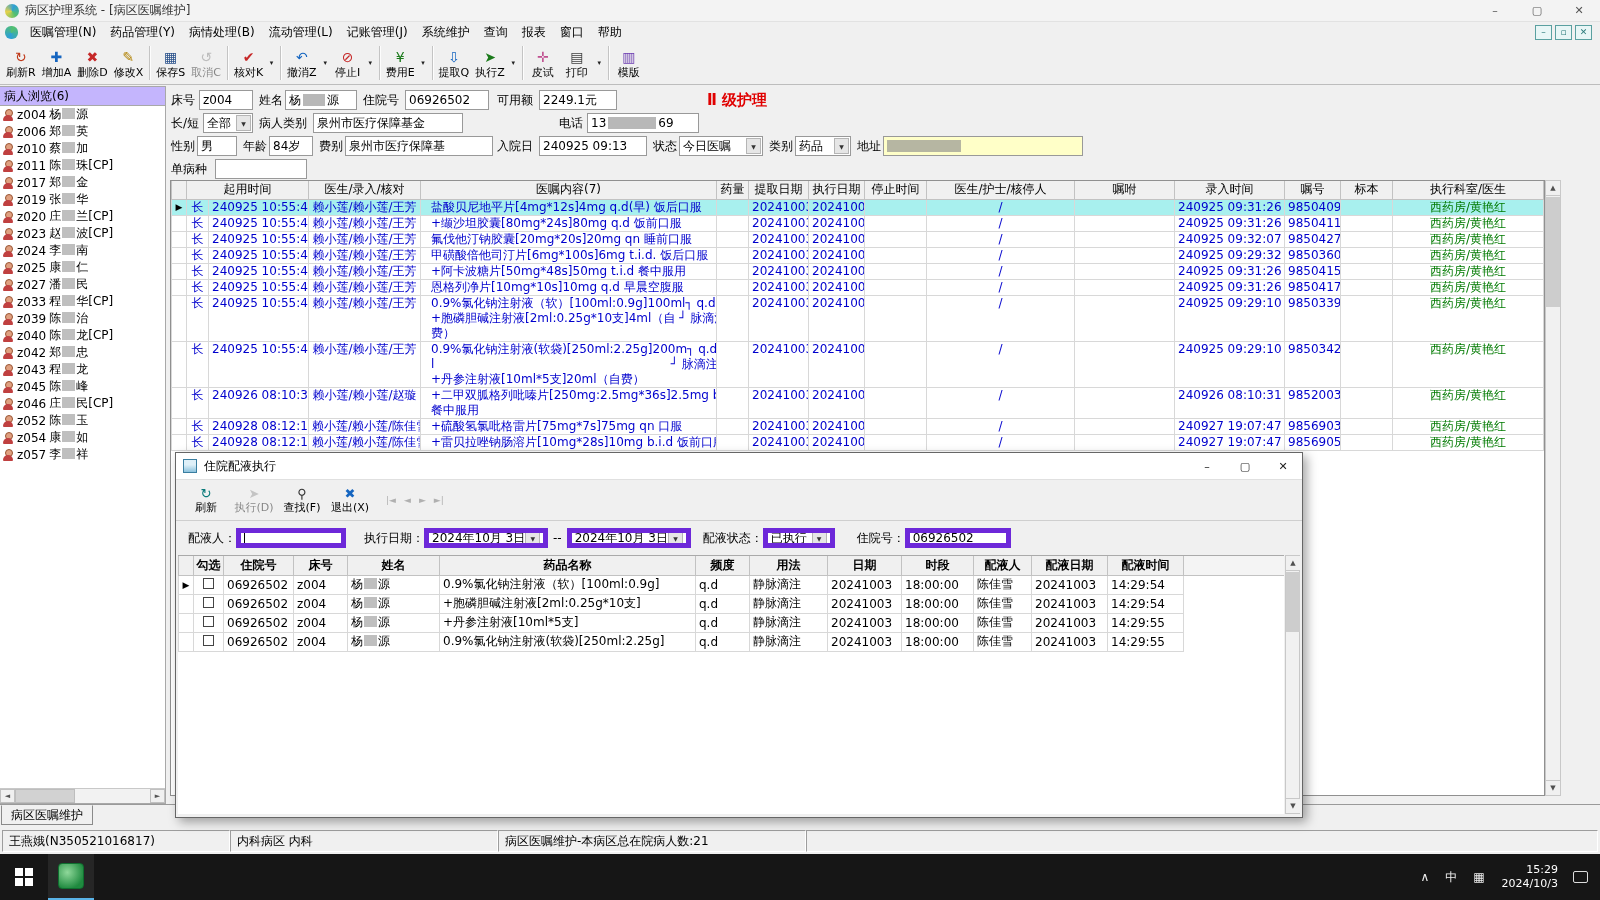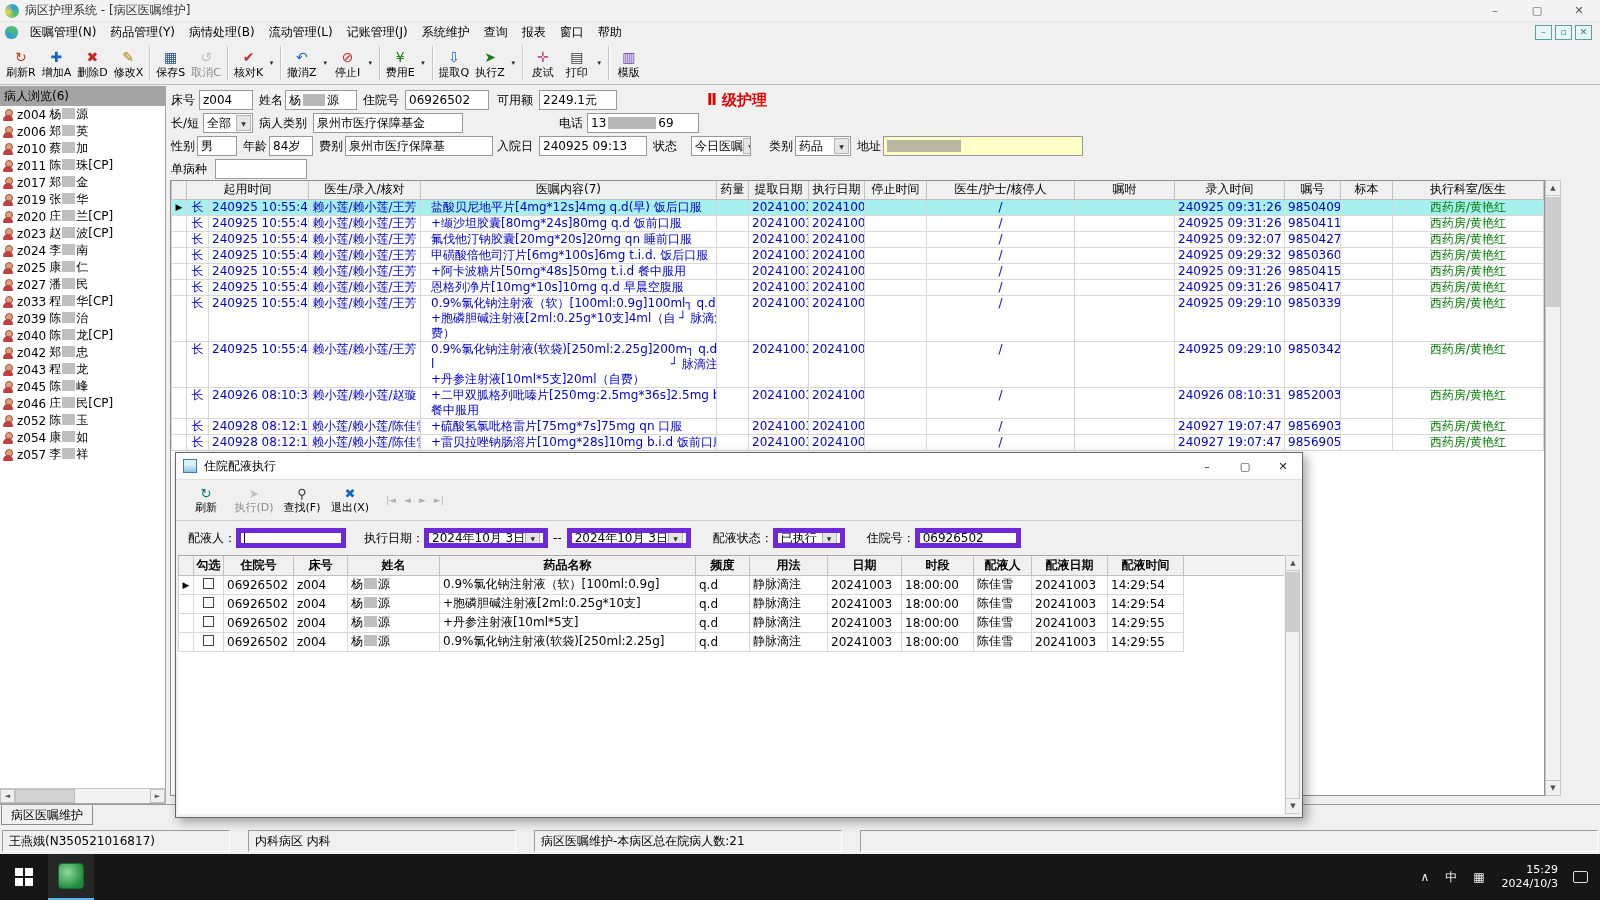--- a/index.html
+++ b/index.html
@@ -28,21 +28,21 @@
 .tbtn-wrap.disabled{opacity:.45;}
 .tbtn{min-width:34px;padding:2px 3px 1px;display:flex;flex-direction:column;align-items:center;justify-content:center;}
 .ticon{font-size:14px;line-height:17px;height:17px;}
 .tlabel{font-size:11px;line-height:13px;white-space:nowrap;}
 .tdrop{width:11px;display:flex;align-items:center;justify-content:center;font-size:7px;color:#222;}
 .tsep{width:1px;background:#c4c4c4;margin:3px 3px;box-shadow:1px 0 0 #fdfdfd;}
 
 
 .main{position:absolute;left:0;top:86px;right:0;bottom:72px;background:#f0f0f0;}
 .sidebar{position:absolute;left:0;top:0;width:166px;bottom:24px;background:#fff;border:1px solid #a8a8a8;border-left:none;display:flex;flex-direction:column;}
-.sidebar-header{height:19px;flex:none;background:#a3a3a3;border-bottom:1px solid #a8a8a8;display:flex;align-items:center;padding-left:4px;}
+.sidebar-header{height:19px;flex:none;background:#c4b5fd;border-bottom:1px solid #a8a8a8;display:flex;align-items:center;padding-left:4px;}
 .patient-list{flex:1;overflow:hidden;}
 .patient-item{height:17px;display:flex;align-items:center;gap:3px;padding-left:2px;white-space:nowrap;}
 .p-icon{width:12px;height:12px;position:relative;flex:none;}
 .p-icon::before{content:"";position:absolute;top:0;left:3px;width:6px;height:6px;border-radius:50%;background:#e0a080;border:1px solid #995533;}
 .p-icon::after{content:"";position:absolute;bottom:0;left:1px;width:10px;height:6px;border-radius:5px 5px 1px 1px;background:#c04040;}
 .p-name{white-space:pre;}
 .redact{display:inline-block;width:13px;height:11px;background:#bfbfbf;vertical-align:-1px;margin:0 1px;}
 .sb-hscroll{flex:none;height:15px;background:#f2f2f2;border-top:1px solid #c8c8c8;position:relative;}
 .sb-arrow{position:absolute;top:0;width:15px;height:14px;background:#f0f0f0;border:1px solid #c0c0c0;font-size:7px;color:#555;display:flex;align-items:center;justify-content:center;}
 .sb-arrow.left{left:0;}
@@ -99,21 +99,21 @@
 .prep th{background:#f0f0f0;border:1px solid #c2c2c2;border-top:none;font-weight:bold;font-size:12px;height:19px;white-space:nowrap;overflow:hidden;}
 .prep td{border:1px solid #d8d8d8;font-size:12px;height:19px;padding:0 3px;white-space:nowrap;overflow:hidden;}
 .prep td.sel{color:#000;font-size:9px;text-align:center;padding:0;}
 .prep td.c{text-align:center;}
 .prep .filler{border:none;background:#fff;}
 .prep th.filler{background:#f4f4f4;border-bottom:1px solid #c2c2c2;}
 .cbox{display:inline-block;width:11px;height:11px;border:1px solid #444;background:#fff;}
 .dlg-vscroll{position:absolute;top:102px;right:2px;bottom:3px;width:15px;background:#f1f1f1;border:1px solid #c8c8c8;}
 
 
-.statusbar{position:absolute;left:0;right:0;bottom:46px;height:26px;background:#f0f0f0;display:flex;align-items:stretch;padding:2px 2px;gap:18px;}
+.statusbar{position:absolute;left:0;right:0;bottom:46px;height:26px;background:#f0f0f0;display:flex;align-items:stretch;padding:2px 2px;gap:0;}
 .sb-panel{border:1px solid;border-color:#9d9d9d #ffffff #ffffff #9d9d9d;display:flex;align-items:center;padding-left:6px;white-space:nowrap;overflow:hidden;}
 
 
 .taskbar{position:absolute;left:0;right:0;bottom:0;height:46px;background:#161616;display:flex;align-items:stretch;color:#fff;}
 .tb-start{width:48px;display:flex;align-items:center;justify-content:center;}
 .win-logo{display:grid;grid-template-columns:8px 8px;grid-template-rows:8px 8px;gap:2px;}
 .win-logo span{background:#fff;}
 .tb-app{width:46px;display:flex;align-items:center;justify-content:center;background:rgba(255,255,255,.07);border-bottom:2px solid #5ab4e8;}
 .tb-app-icon{width:26px;height:26px;border-radius:4px;background:radial-gradient(circle at 35% 35%,#8fd89a,#1f8a3f 75%);border:1px solid #0f6f2f;}
 .tb-tray{margin-left:auto;display:flex;align-items:center;}
@@ -414,21 +414,21 @@
 
         <span class="f-label" style="left:4px;top:50px">性别</span>
         <div class="f-box" style="left:30px;top:50px;width:40px">男</div>
         <span class="f-label" style="left:76px;top:50px">年龄</span>
         <div class="f-box" style="left:102px;top:50px;width:44px">84岁</div>
         <span class="f-label" style="left:152px;top:50px">费别</span>
         <div class="f-box" style="left:178px;top:50px;width:148px">泉州市医疗保障基</div>
         <span class="f-label" style="left:330px;top:50px">入院日</span>
         <div class="f-box" style="left:372px;top:50px;width:108px">240925 09:13</div>
         <span class="f-label" style="left:486px;top:50px">状态</span>
-        <div class="f-box f-select" style="left:524px;top:50px;width:60px">
+        <div class="f-box f-select" style="left:512px;top:50px;width:84px">
           <span>今日医嘱</span>
           <span class="sel-btn">▼</span>
         </div>
         <span class="f-label" style="left:602px;top:50px">类别</span>
         <div class="f-box f-select" style="left:628px;top:50px;width:56px">
           <span>药品</span>
           <span class="sel-btn">▼</span>
         </div>
         <span class="f-label" style="left:690px;top:50px">地址</span>
         <div class="f-box addr" style="left:716px;top:50px;width:200px">
@@ -751,21 +751,21 @@
       <span style="margin-left:18px">执行日期：</span>
       <div class="f-inline f-select" style="width:124px">
         <span>2024年10月 3日</span>
         <span class="sel-btn">▼</span>
       </div>
       <span style="margin:0 5px">--</span>
       <div class="f-inline f-select" style="width:124px">
         <span>2024年10月 3日</span>
         <span class="sel-btn">▼</span>
       </div>
-      <span style="margin-left:22px">配液状态：</span>
+      <span style="margin-left:12px">配液状态：</span>
       <div class="f-inline f-select" style="width:72px">
         <span>已执行</span>
         <span class="sel-btn">▼</span>
       </div>
       <span style="margin-left:22px">住院号：</span>
       <div class="f-inline" style="width:106px">06926502</div>
     </div>
     <div class="dlg-table-wrap">
       <table class="prep">
         <colgroup>

